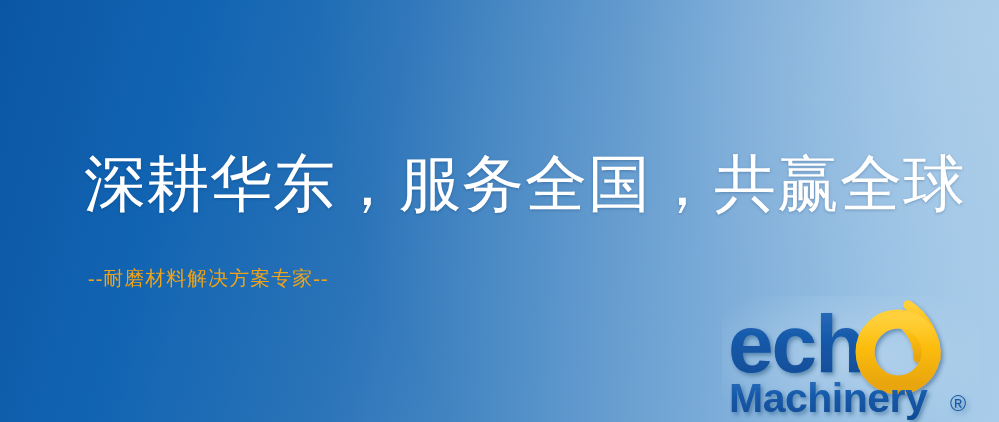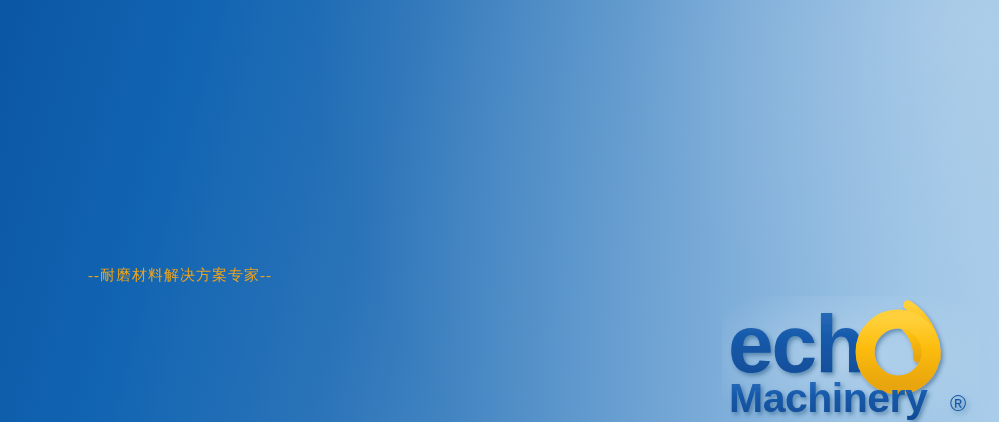--- a/index.html
+++ b/index.html
@@ -49,21 +49,21 @@
     text-shadow: 0 1px 3px rgba(0,40,85,0.28);
     z-index: 3;
   }
 
   
   .subtitle {
     position: absolute;
     left: 88px;
     top: 266px;
     font-family: "Liberation Serif", "DejaVu Serif", serif;
-    font-size: 15px;
+    font-size: 20px;
     line-height: 1.2;
     color: #eda31a;
     letter-spacing: 1px;
     white-space: nowrap;
     z-index: 3;
   }
 
   
   .logo {
     position: absolute;
@@ -73,20 +73,21 @@
     height: 126px;
     z-index: 4;
   }
   .logo svg { display: block; width: 100%; height: 100%; }
 </style>
 </head>
 <body>
 
 <div id="banner">
 
+  <div class="headline">深耕华东，服务全国，共赢全球</div>
 
   <div class="subtitle">--耐磨材料解决方案专家--</div>
 
   <div class="logo">
     <svg viewBox="0 0 258 126" xmlns="http://www.w3.org/2000/svg" aria-hidden="true">
       <defs>
         <linearGradient id="blueGrad" x1="0" y1="0" x2="0" y2="1">
           <stop offset="0%" stop-color="#2f72bf"></stop>
           <stop offset="45%" stop-color="#1659aa"></stop>
           <stop offset="100%" stop-color="#0f4a93"></stop>

